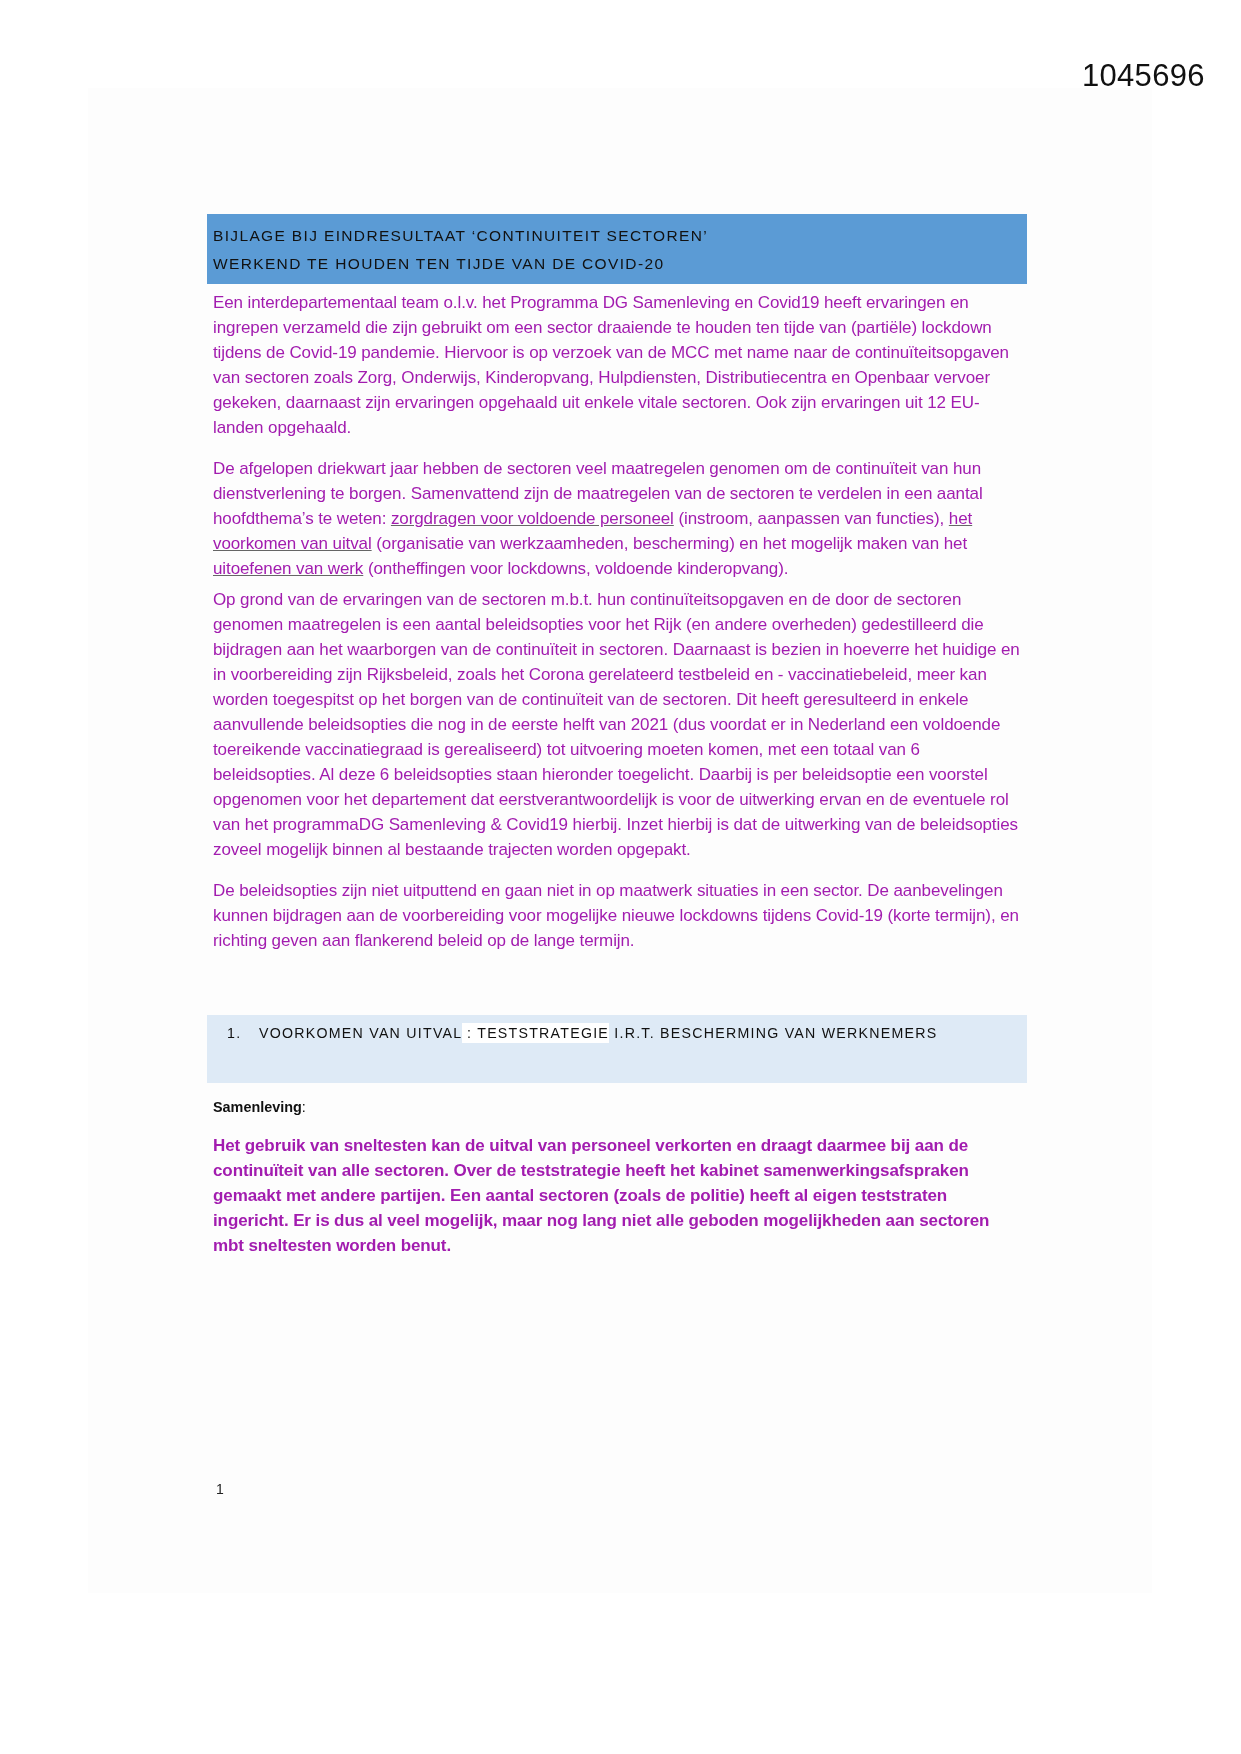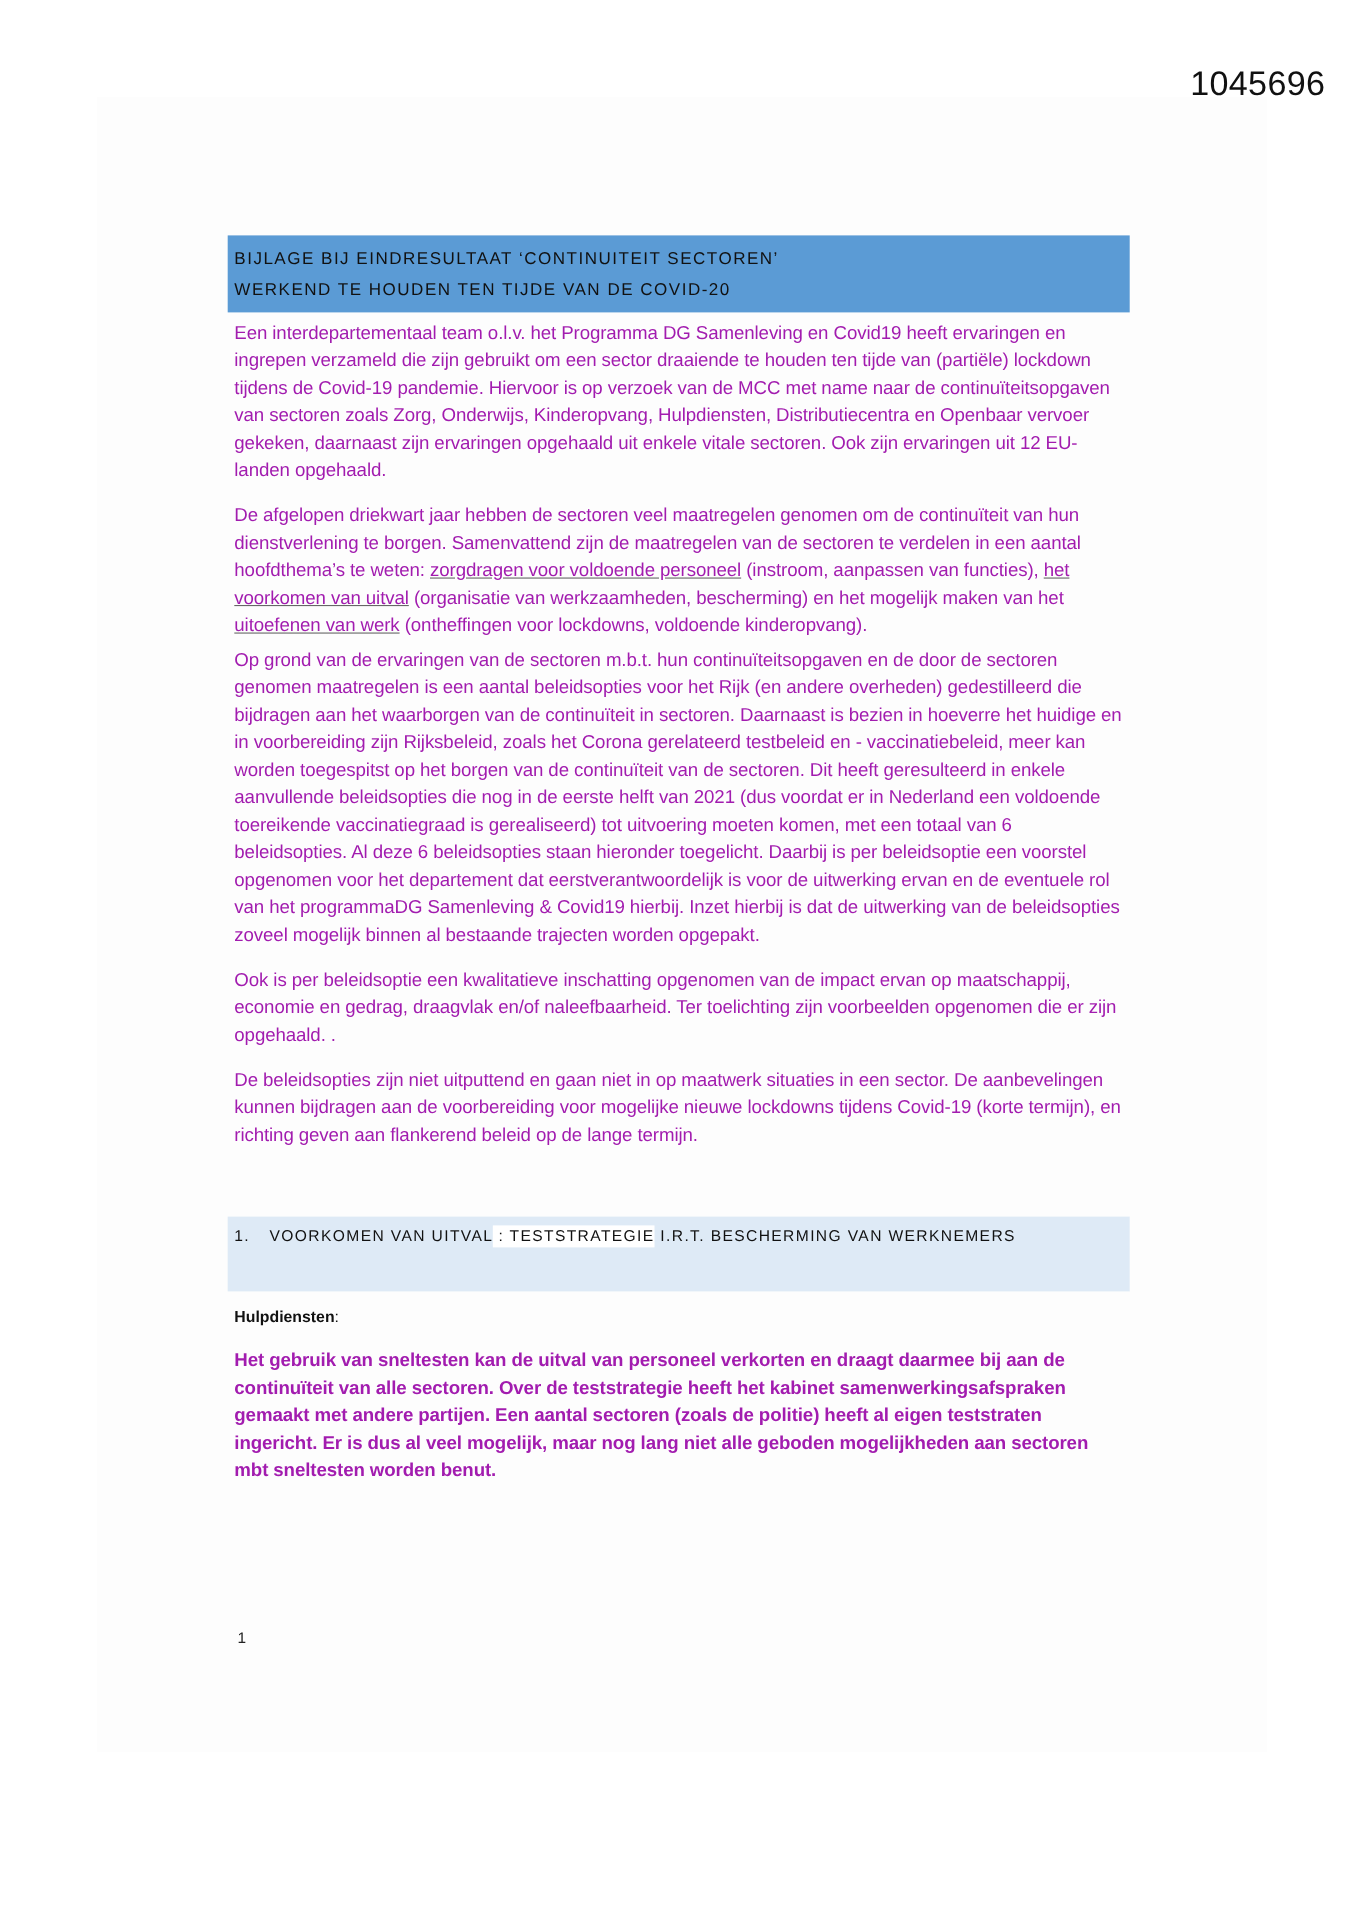--- a/index.html
+++ b/index.html
@@ -75,21 +75,21 @@
       text-decoration: underline;
       text-decoration-color: #666;
     }
     .section-block {
       margin-top: 62px;
       margin-left: -6px;
       width: 820px;
       height: 68px;
       background: #deeaf6;
       box-sizing: border-box;
-      padding: 6px 0 0 6px;
+      padding: 6px 0 0 20px;
     }
     .section-heading {
       font-family: "Liberation Sans", sans-serif;
       font-size: 14.2px;
       letter-spacing: 1.25px;
       color: #111;
       line-height: 24px;
       white-space: nowrap;
     }
     .section-heading .num {
@@ -137,27 +137,26 @@
     <div class="title-line first">BIJLAGE BIJ EINDRESULTAAT ‘CONTINUITEIT SECTOREN’</div>
     <div class="title-line">WERKEND TE HOUDEN TEN TIJDE VAN DE COVID-20</div>
   </div>
 
   <p class="para tight">Een interdepartementaal team o.l.v. het Programma DG Samenleving en Covid19 heeft ervaringen en ingrepen verzameld die zijn gebruikt om een sector draaiende te houden ten tijde van (partiële) lockdown tijdens de Covid-19 pandemie. Hiervoor is op verzoek van de MCC met name naar de continuïteitsopgaven van sectoren zoals Zorg, Onderwijs, Kinderopvang, Hulpdiensten, Distributiecentra en Openbaar vervoer gekeken, daarnaast zijn ervaringen opgehaald uit enkele vitale sectoren. Ook zijn ervaringen uit 12 EU-landen opgehaald.</p>
 
   <p class="para"><span>De afgelopen driekwart jaar hebben de sectoren veel maatregelen genomen om de continuïteit van hun dienstverlening te borgen. Samenvattend zijn de maatregelen  van de sectoren te verdelen in een aantal hoofdthema’s te weten: </span><span class="u">zorgdragen voor voldoende personeel</span><span> (instroom, aanpassen van functies), </span><span class="u">het voorkomen van uitval</span><span> (organisatie van werkzaamheden, bescherming) en het mogelijk maken van het </span><span class="u">uitoefenen van werk</span><span> (ontheffingen voor lockdowns, voldoende kinderopvang).</span></p>
 
   <p class="para tight">Op grond van de ervaringen van de sectoren m.b.t. hun continuïteitsopgaven en de door de sectoren genomen maatregelen is  een aantal beleidsopties voor het Rijk (en andere overheden) gedestilleerd die bijdragen aan het waarborgen van de continuïteit in sectoren. Daarnaast is bezien in hoeverre het huidige en in voorbereiding zijn Rijksbeleid, zoals het Corona gerelateerd testbeleid en - vaccinatiebeleid, meer kan worden toegespitst op het borgen van de continuïteit van de sectoren.  Dit heeft geresulteerd in enkele aanvullende beleidsopties die nog in de eerste helft van 2021 (dus voordat er in Nederland een voldoende toereikende vaccinatiegraad is gerealiseerd) tot uitvoering moeten komen, met een totaal van 6 beleidsopties. Al deze 6 beleidsopties staan hieronder toegelicht. Daarbij  is per beleidsoptie een voorstel opgenomen voor het departement dat eerstverantwoordelijk is voor de uitwerking ervan en de eventuele rol van het programmaDG Samenleving &amp; Covid19 hierbij.  Inzet hierbij is dat de uitwerking van de beleidsopties zoveel mogelijk binnen al bestaande trajecten worden opgepakt.</p>
 
-  <p class="para">Ook is per beleidsoptie een kwalitatieve inschatting opgenomen van de impact ervan op maatschappij, economie en gedrag, draagvlak en/of naleefbaarheid. Ter toelichting zijn voorbeelden opgenomen die er zijn opgehaald.  .</p>
 
   <p class="para">De beleidsopties zijn niet uitputtend en gaan niet in op maatwerk situaties in een sector. De aanbevelingen kunnen bijdragen aan de voorbereiding voor mogelijke nieuwe lockdowns tijdens Covid-19 (korte termijn), en richting geven aan flankerend beleid op de lange termijn.</p>
 
   <div class="section-block">
     <div class="section-heading"><span class="num">1.</span><span>VOORKOMEN VAN UITVAL</span><span class="highlight"> : TESTSTRATEGIE</span><span> I.R.T. BESCHERMING VAN WERKNEMERS</span></div>
   </div>
 
-  <div class="sub-label"><span>Hulpdiensten</span><span class="colon">:</span></div>
+  <div class="sub-label"><span>Samenleving</span><span class="colon">:</span></div>
 
   <p class="para section-body">Het gebruik van sneltesten kan de uitval van personeel verkorten en draagt daarmee bij aan de continuïteit van alle sectoren. Over de teststrategie heeft het kabinet samenwerkingsafspraken gemaakt met andere partijen. Een aantal sectoren (zoals de politie) heeft al eigen teststraten ingericht. Er is dus al veel mogelijk, maar nog lang niet alle geboden mogelijkheden aan sectoren mbt sneltesten worden benut.</p>
 
 </div>
 
 <div class="page-number">1</div>
 
 </body></html>

